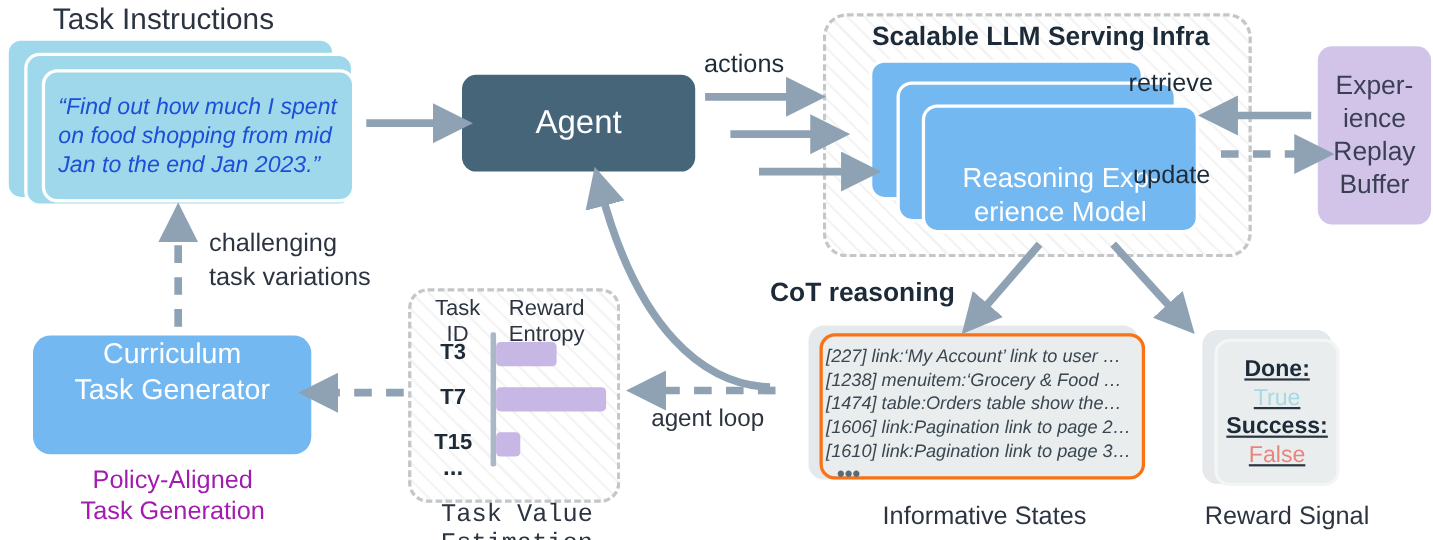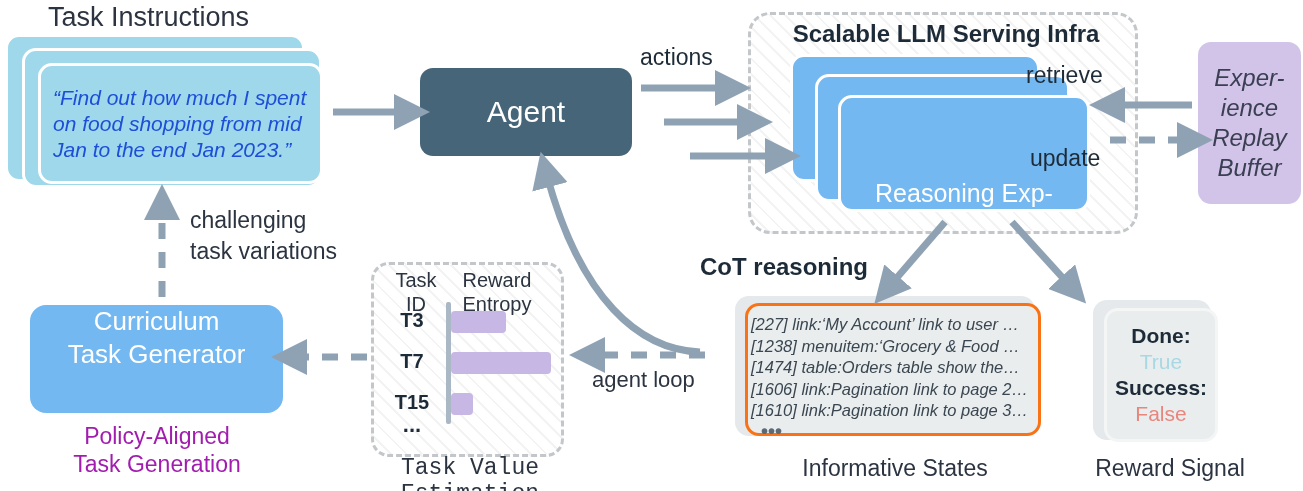--- a/index.html
+++ b/index.html
@@ -41,21 +41,21 @@
   #rem-card-2{left:815px;top:74px;width:255px;height:128px;background:#74b8f2;border:3px solid #ffffff;box-sizing:border-box;}
   #rem-card-1{left:838px;top:95px;width:252px;height:117px;background:#74b8f2;border:3px solid #ffffff;box-sizing:border-box;
               display:flex;align-items:flex-end;justify-content:center;text-align:center;}
   #rem-card-1 .lbl{color:#ffffff;font-size:25px;line-height:31px;}
 
   
   #replay-buffer{
     left:1198px;top:42px;width:103px;height:162px;background:#d2c4e8;border-radius:13px;
     display:flex;align-items:center;justify-content:center;text-align:center;
   }
-  #replay-buffer .lbl{font-size:24px;line-height:30px;color:#3a3f52;font-style:italic;}
+  #replay-buffer .lbl{font-size:24px;line-height:30px;color:#3a3f52;}
 
   
   #curriculum-box{
     left:30px;top:305px;width:253px;height:108px;background:#74b8f2;border-radius:16px;
     display:flex;align-items:flex-start;justify-content:center;text-align:center;
   }
   #curriculum-box .lbl{color:#ffffff;font-size:26px;line-height:33px;}
   #policy-aligned-caption{left:22px;top:422px;width:270px;text-align:center;font-size:23px;line-height:28px;color:#a21caf;}
 
   
@@ -77,21 +77,21 @@
   #states-card-1{left:745px;top:303px;width:296px;height:133px;background:#e9edee;border:3px solid #f97316;box-sizing:border-box;
                  border-radius:14px;padding:8px 6px 0 3px;}
   #states-card-1 .line{font-style:italic;font-size:16.5px;line-height:21.5px;color:#3a4650;white-space:nowrap;}
   #states-card-1 .dots{font-size:20px;font-weight:bold;color:#5c6a75;padding-left:10px;line-height:19px;}
   #cot-label{left:700px;top:253px;font-size:24px;font-weight:bold;color:#1d2b38;}
   #informative-caption{left:760px;top:455px;width:270px;text-align:center;font-size:23px;color:#2b3440;}
 
   
   #reward-card-2{left:1093px;top:300px;width:118px;height:140px;background:#e5e9eb;border-radius:14px;}
   #reward-card-1{left:1104px;top:308px;width:114px;height:134px;background:#e9edee;border:3px solid #f4f6f6;box-sizing:border-box;
-                 border-radius:14px;display:flex;flex-direction:column;align-items:center;justify-content:center;}
+                 border-radius:14px;display:flex;flex-direction:column;align-items:center;justify-content:center;text-decoration:underline;}
   #reward-card-1 .k{font-size:21px;font-weight:bold;color:#1d2b38;line-height:26px;}
   #reward-card-1 .v-true{font-size:21px;color:#a8d8e4;line-height:26px;}
   #reward-card-1 .v-false{font-size:21px;color:#e8867d;line-height:26px;}
   #reward-caption{left:1075px;top:455px;width:190px;text-align:center;font-size:23px;color:#2b3440;}
 
   
   #actions-label{left:640px;top:44px;font-size:23px;color:#1d2b38;}
   #retrieve-label{left:1026px;top:62px;font-size:23px;color:#1d2b38;}
   #update-label{left:1030px;top:145px;font-size:23px;color:#1d2b38;}
   #challenging-label{left:190px;top:205px;width:230px;font-size:23px;line-height:31px;color:#2b3440;}
@@ -113,20 +113,21 @@
   <span class="lbl">Agent</span>
 </div>
 
 <div class="abs" id="serving-infra"></div>
 <div class="abs" id="serving-infra-title">Scalable LLM Serving Infra</div>
 <div class="stack-card" id="rem-card-3"></div>
 <div class="stack-card" id="rem-card-2"></div>
 <div class="stack-card" id="rem-card-1">
   <div class="lbl">
     <span>Reasoning Exp-</span><br>
+    <span>erience Model</span>
   </div>
 </div>
 
 <div class="abs" id="replay-buffer">
   <div class="lbl">
     <span>Exper-</span><br>
     <span>ience</span><br>
     <span>Replay</span><br>
     <span>Buffer</span>
   </div>

